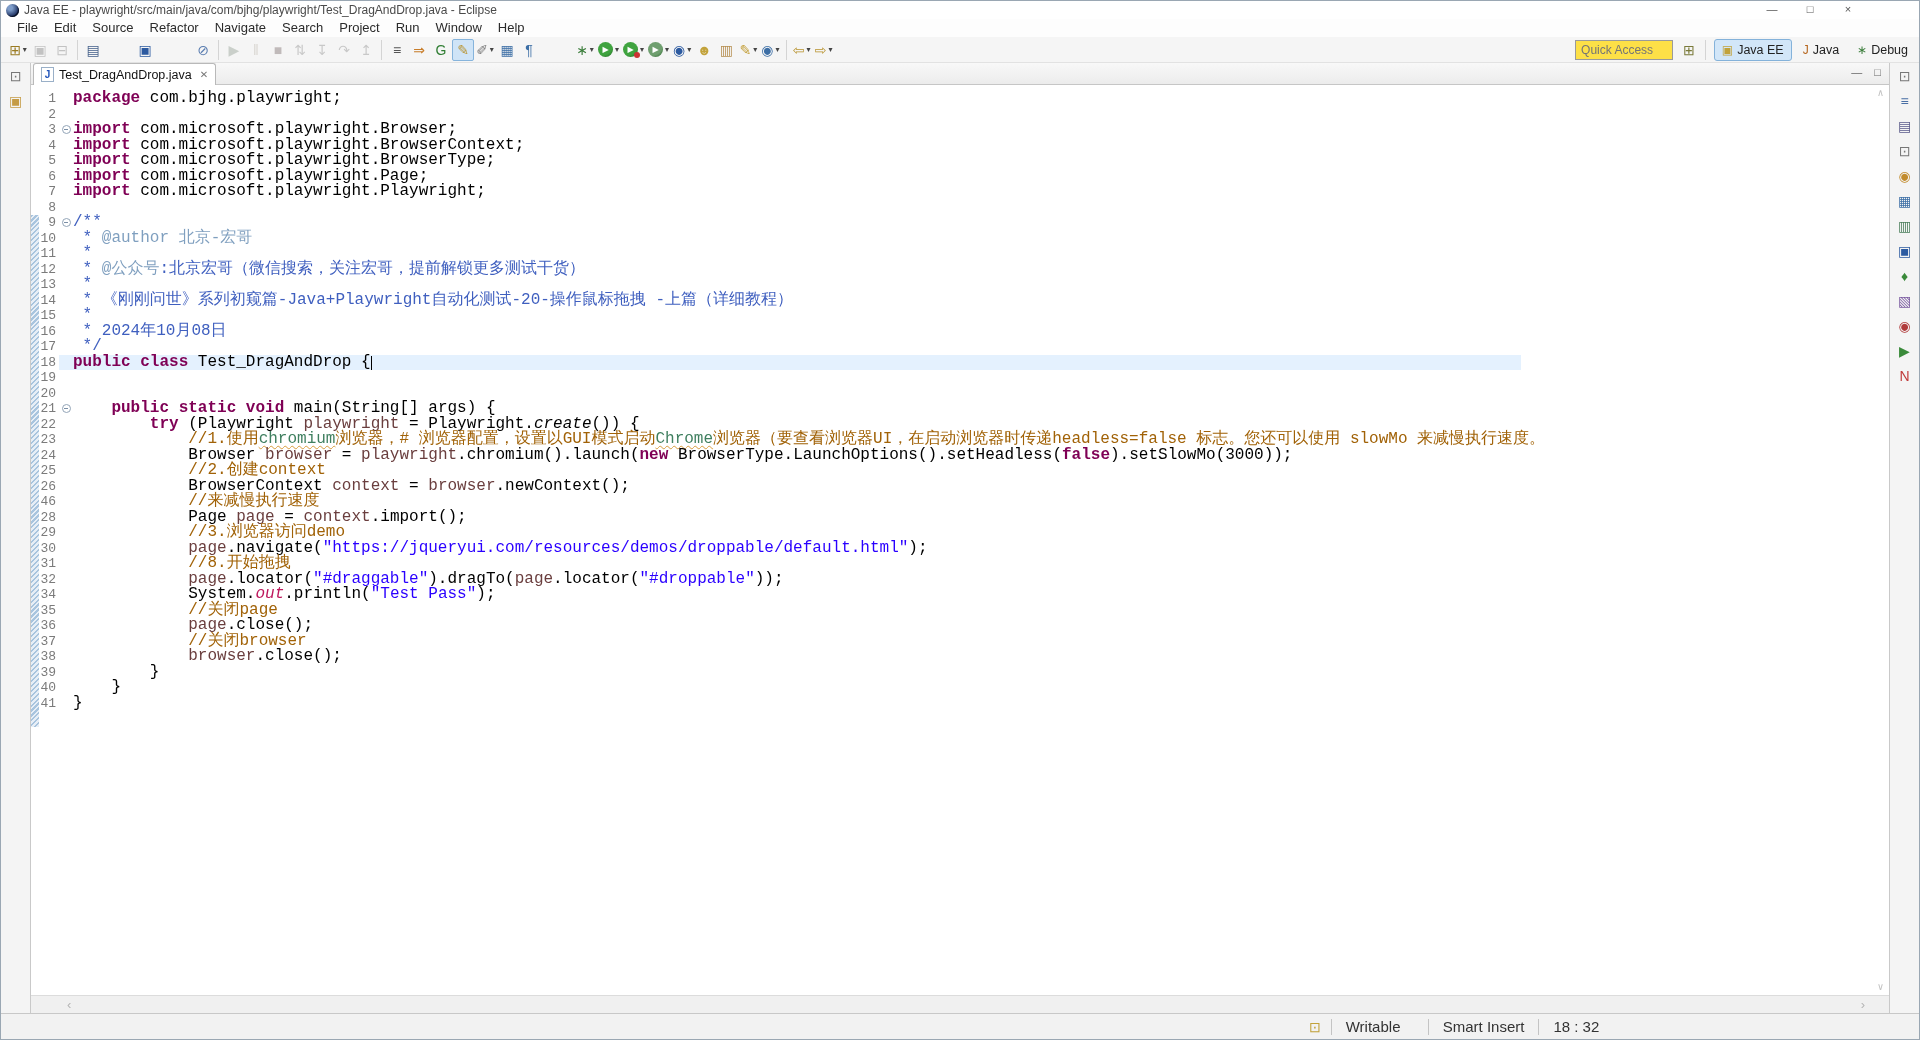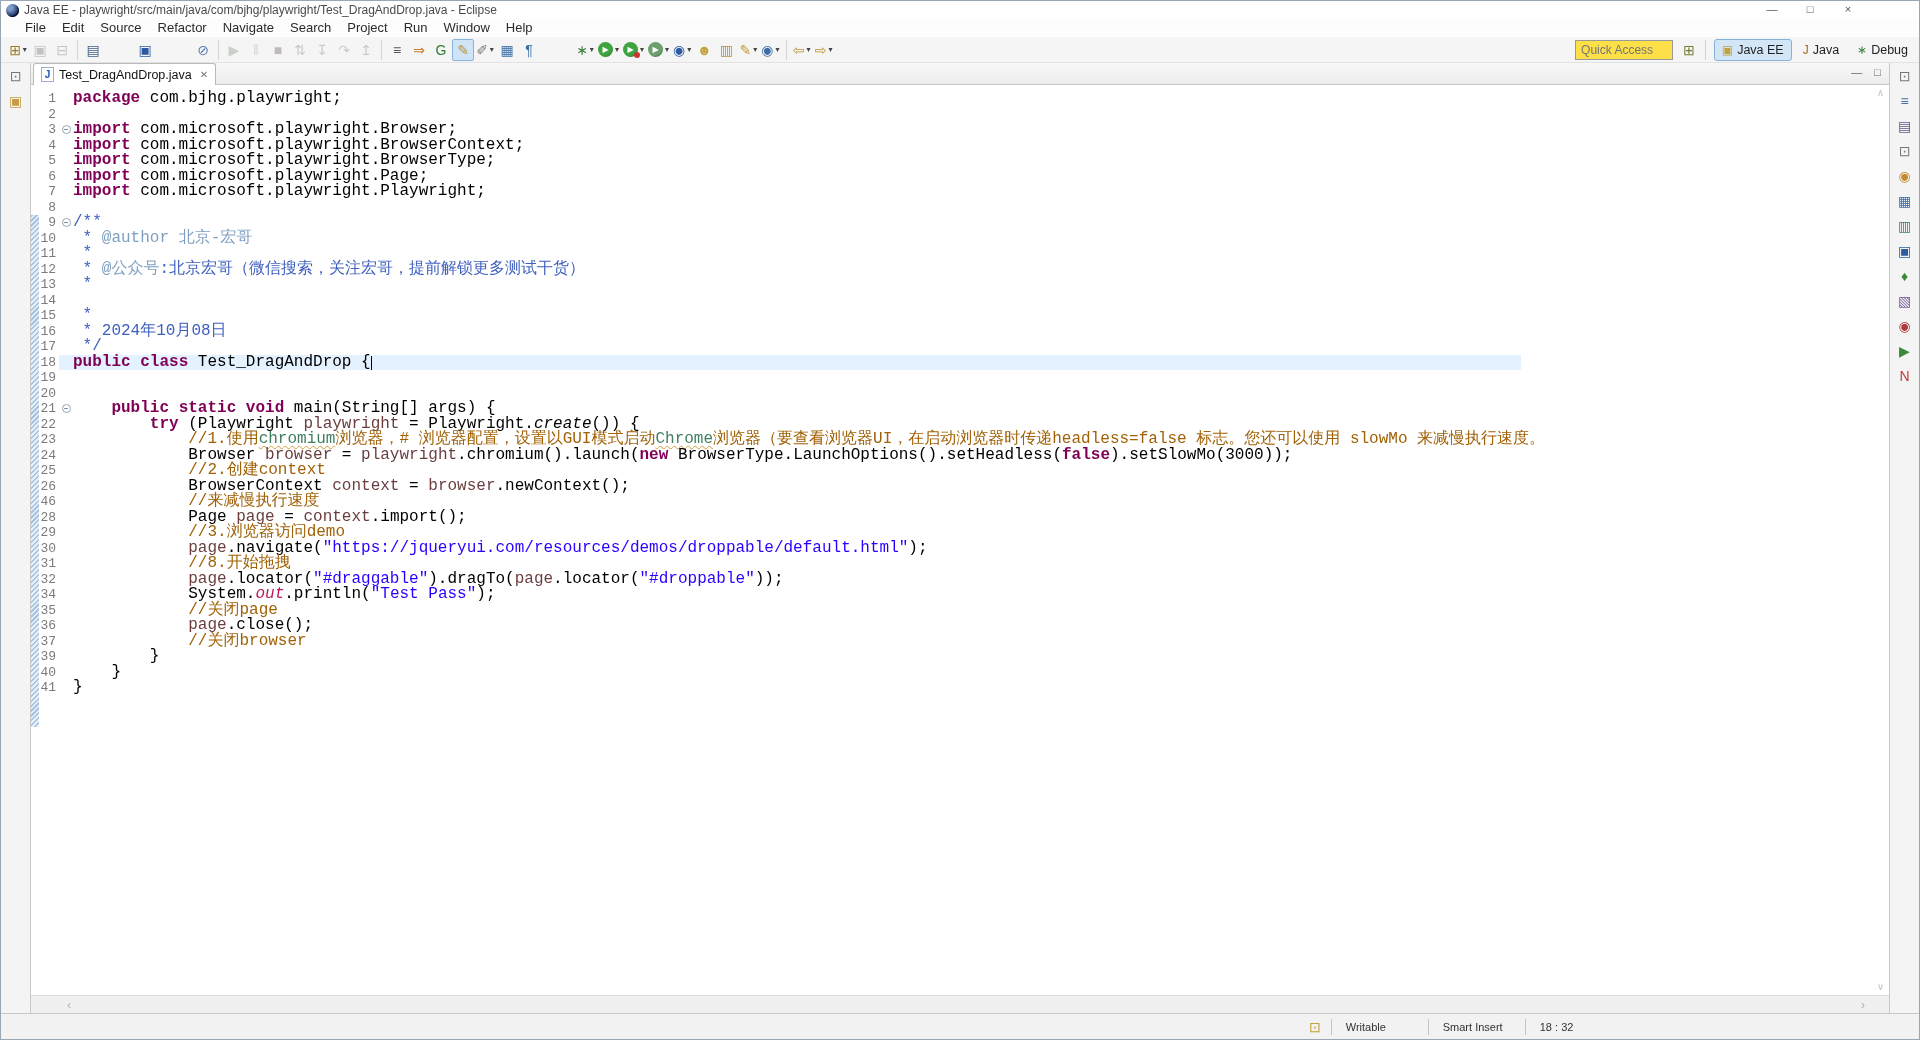--- a/index.html
+++ b/index.html
@@ -10,21 +10,21 @@
   
   .titlebar { height:18px; display:flex; align-items:center; padding-left:3px; background:#fff; }
   .ec-logo { width:13px; height:13px; border-radius:50%; margin:0 5px 0 2px;
              background:radial-gradient(circle at 32% 30%, #7d9cc9 0 18%, #2a3f6f 60%, #101c38 100%);
              box-shadow:inset -1px -1px 0 #0a1226; }
   .title-text { font-size:12px; color:#4a4a4a; }
   .win-controls { position:absolute; top:0; right:52px; display:flex; }
   .win-btn { width:38px; height:18px; text-align:center; font-size:11px; color:#555; line-height:17px; }
 
   
-  .menubar { height:18px; display:flex; align-items:center; padding-left:16px; background:#fdfdfd; }
+  .menubar { height:18px; display:flex; align-items:center; padding-left:8px; background:#fdfdfd; }
   .menu-item { font-size:13px; color:#2b2b2b; padding:0 8px; line-height:18px; }
 
   
   .toolbar { height:26px; display:flex; align-items:center; padding:0 4px 0 6px;
              background:#f5f5f5; border-bottom:1px solid #e2e2e2; }
   .tb-btn { height:22px; min-width:22px; display:flex; align-items:center; justify-content:center;
             border-radius:2px; padding:0 2px; }
   .tb-btn.selected { background:#cfe4f7; border:1px solid #86b4dc; }
   .tb-btn.disabled { opacity:.35; filter:grayscale(85%); }
   .tb-ico { font-size:14px; line-height:16px; }
@@ -90,21 +90,21 @@
   .vscroll { position:absolute; top:0; right:0; width:17px; bottom:0; display:flex; flex-direction:column;
              justify-content:space-between; align-items:center; padding:2px 0; color:#c2c2c2; font-size:10px; }
   .hscroll { height:18px; background:#f0f0f0; border-top:1px solid #dcdcdc; display:flex; align-items:center;
              justify-content:space-between; padding:0 24px 0 36px; color:#b5b5b5; font-size:13px; }
 
   
   .statusbar { position:absolute; left:0; right:0; bottom:0; height:26px; background:#f2f2f2;
                border-top:1px solid #c8c8c8; display:flex; align-items:center; }
   .sb-fields { position:absolute; left:1298px; display:flex; align-items:center; height:100%; }
   .sb-sep { width:1px; height:16px; background:#c4c4c4; }
-  .sb-item { font-size:11px; color:#333; padding:0 14px; min-width:96px; }
+  .sb-item { font-size:15px; color:#333; padding:0 14px; min-width:96px; }
   .sb-icon { font-size:14px; color:#c2a23a; padding:0 10px; }
 </style>
 </head>
 <body>
 
 <div id="win">
 
   <div class="titlebar">
     <div class="ec-logo"></div>
     <span class="title-text">Java EE - playwright/src/main/java/com/bjhg/playwright/Test_DragAndDrop.java - Eclipse</span>
@@ -350,20 +350,21 @@
               <span class="code"><span class="jd"> * </span><span class="jt">@公众号</span><span class="jd">:北京宏哥（微信搜索，关注宏哥，提前解锁更多测试干货）</span></span>
             </div>
             <div class="row">
               <span class="lnum">13</span>
               <span class="foldc"></span>
               <span class="code"><span class="jd"> *</span></span>
             </div>
             <div class="row">
               <span class="lnum">14</span>
               <span class="foldc"></span>
+              <span class="code"><span class="jd"> * 《刚刚问世》系列初窥篇-Java+Playwright自动化测试-20-操作鼠标拖拽 -上篇（详细教程）</span></span>
             </div>
             <div class="row">
               <span class="lnum">15</span>
               <span class="foldc"></span>
               <span class="code"><span class="jd"> *</span></span>
             </div>
             <div class="row">
               <span class="lnum">16</span>
               <span class="foldc"></span>
               <span class="code"><span class="jd"> * 2024年10月08日</span></span>
@@ -462,20 +463,25 @@
             </div>
             <div class="row">
               <span class="lnum">36</span>
               <span class="foldc"></span>
               <span class="code"><span class="pl">            </span><span class="lv">page</span><span class="pl">.close();</span></span>
             </div>
             <div class="row">
               <span class="lnum">37</span>
               <span class="foldc"></span>
               <span class="code"><span class="pl">            </span><span class="cm">//关闭browser</span></span>
+            </div>
+            <div class="row">
+              <span class="lnum">38</span>
+              <span class="foldc"></span>
+              <span class="code"><span class="pl">            </span><span class="lv">browser</span><span class="pl">.close();</span></span>
             </div>
             <div class="row">
               <span class="lnum">39</span>
               <span class="foldc"></span>
               <span class="code"><span class="pl">        }</span></span>
             </div>
             <div class="row">
               <span class="lnum">40</span>
               <span class="foldc"></span>
               <span class="code"><span class="pl">    }</span></span>

